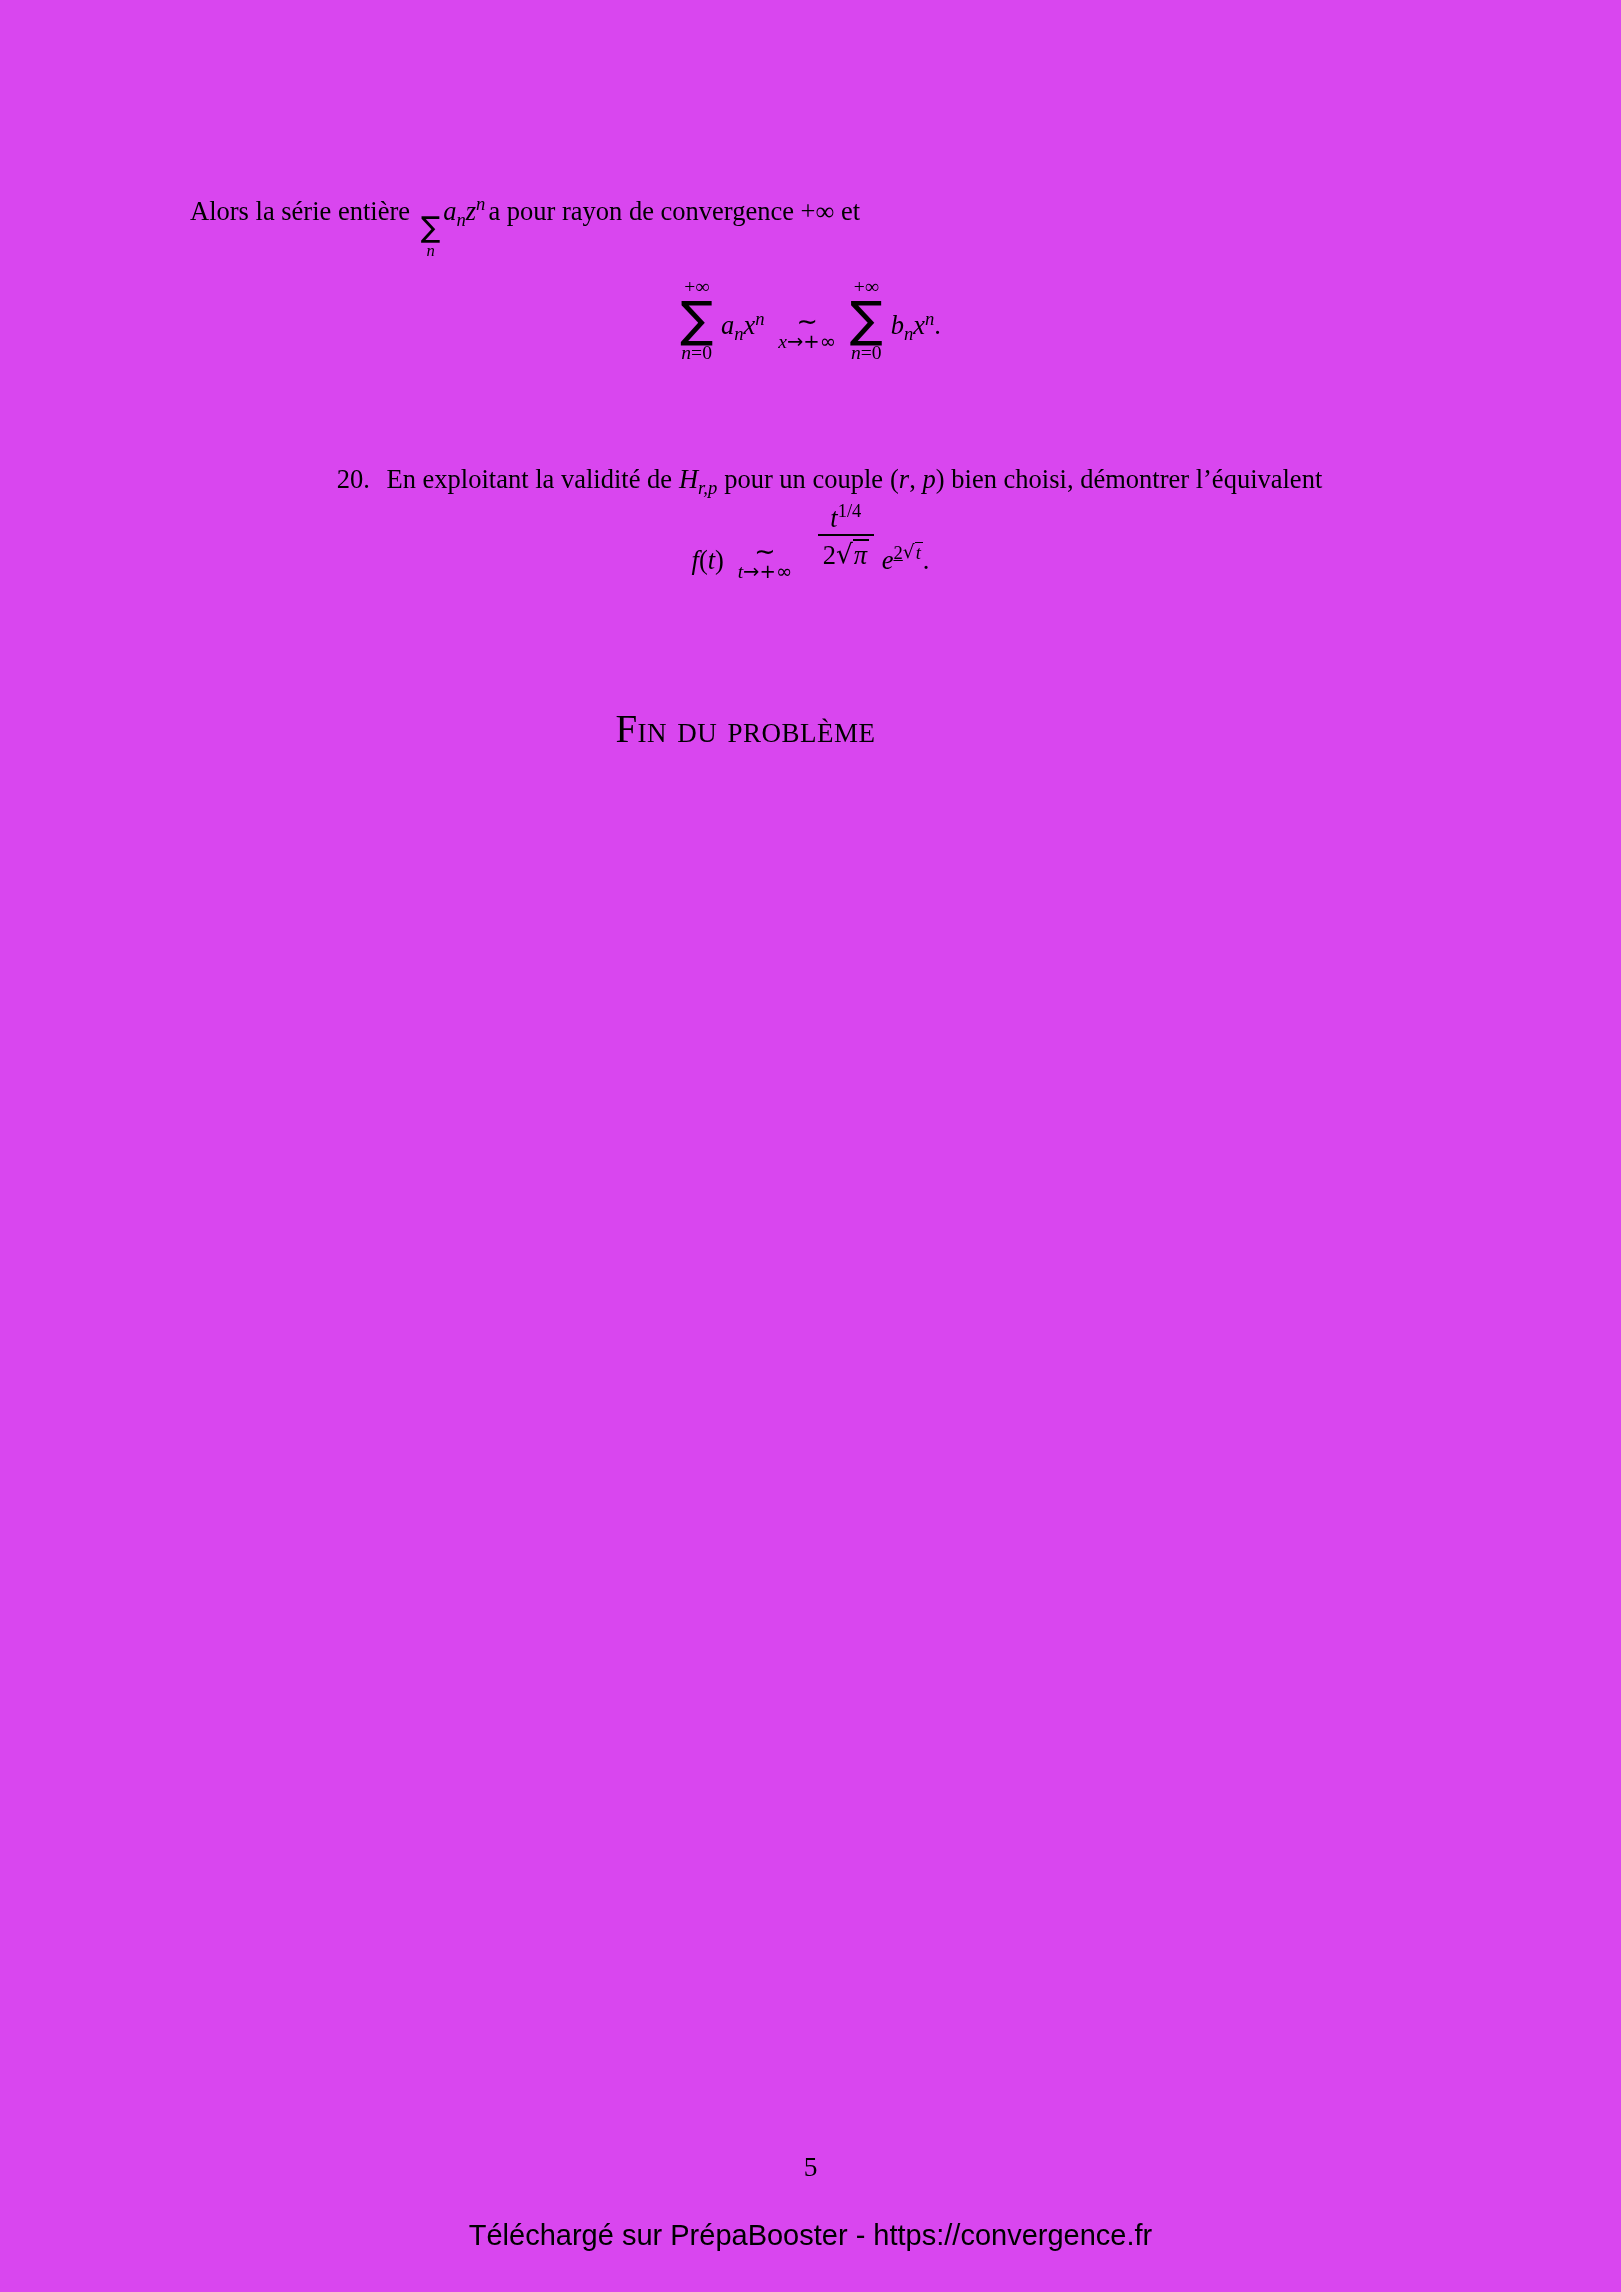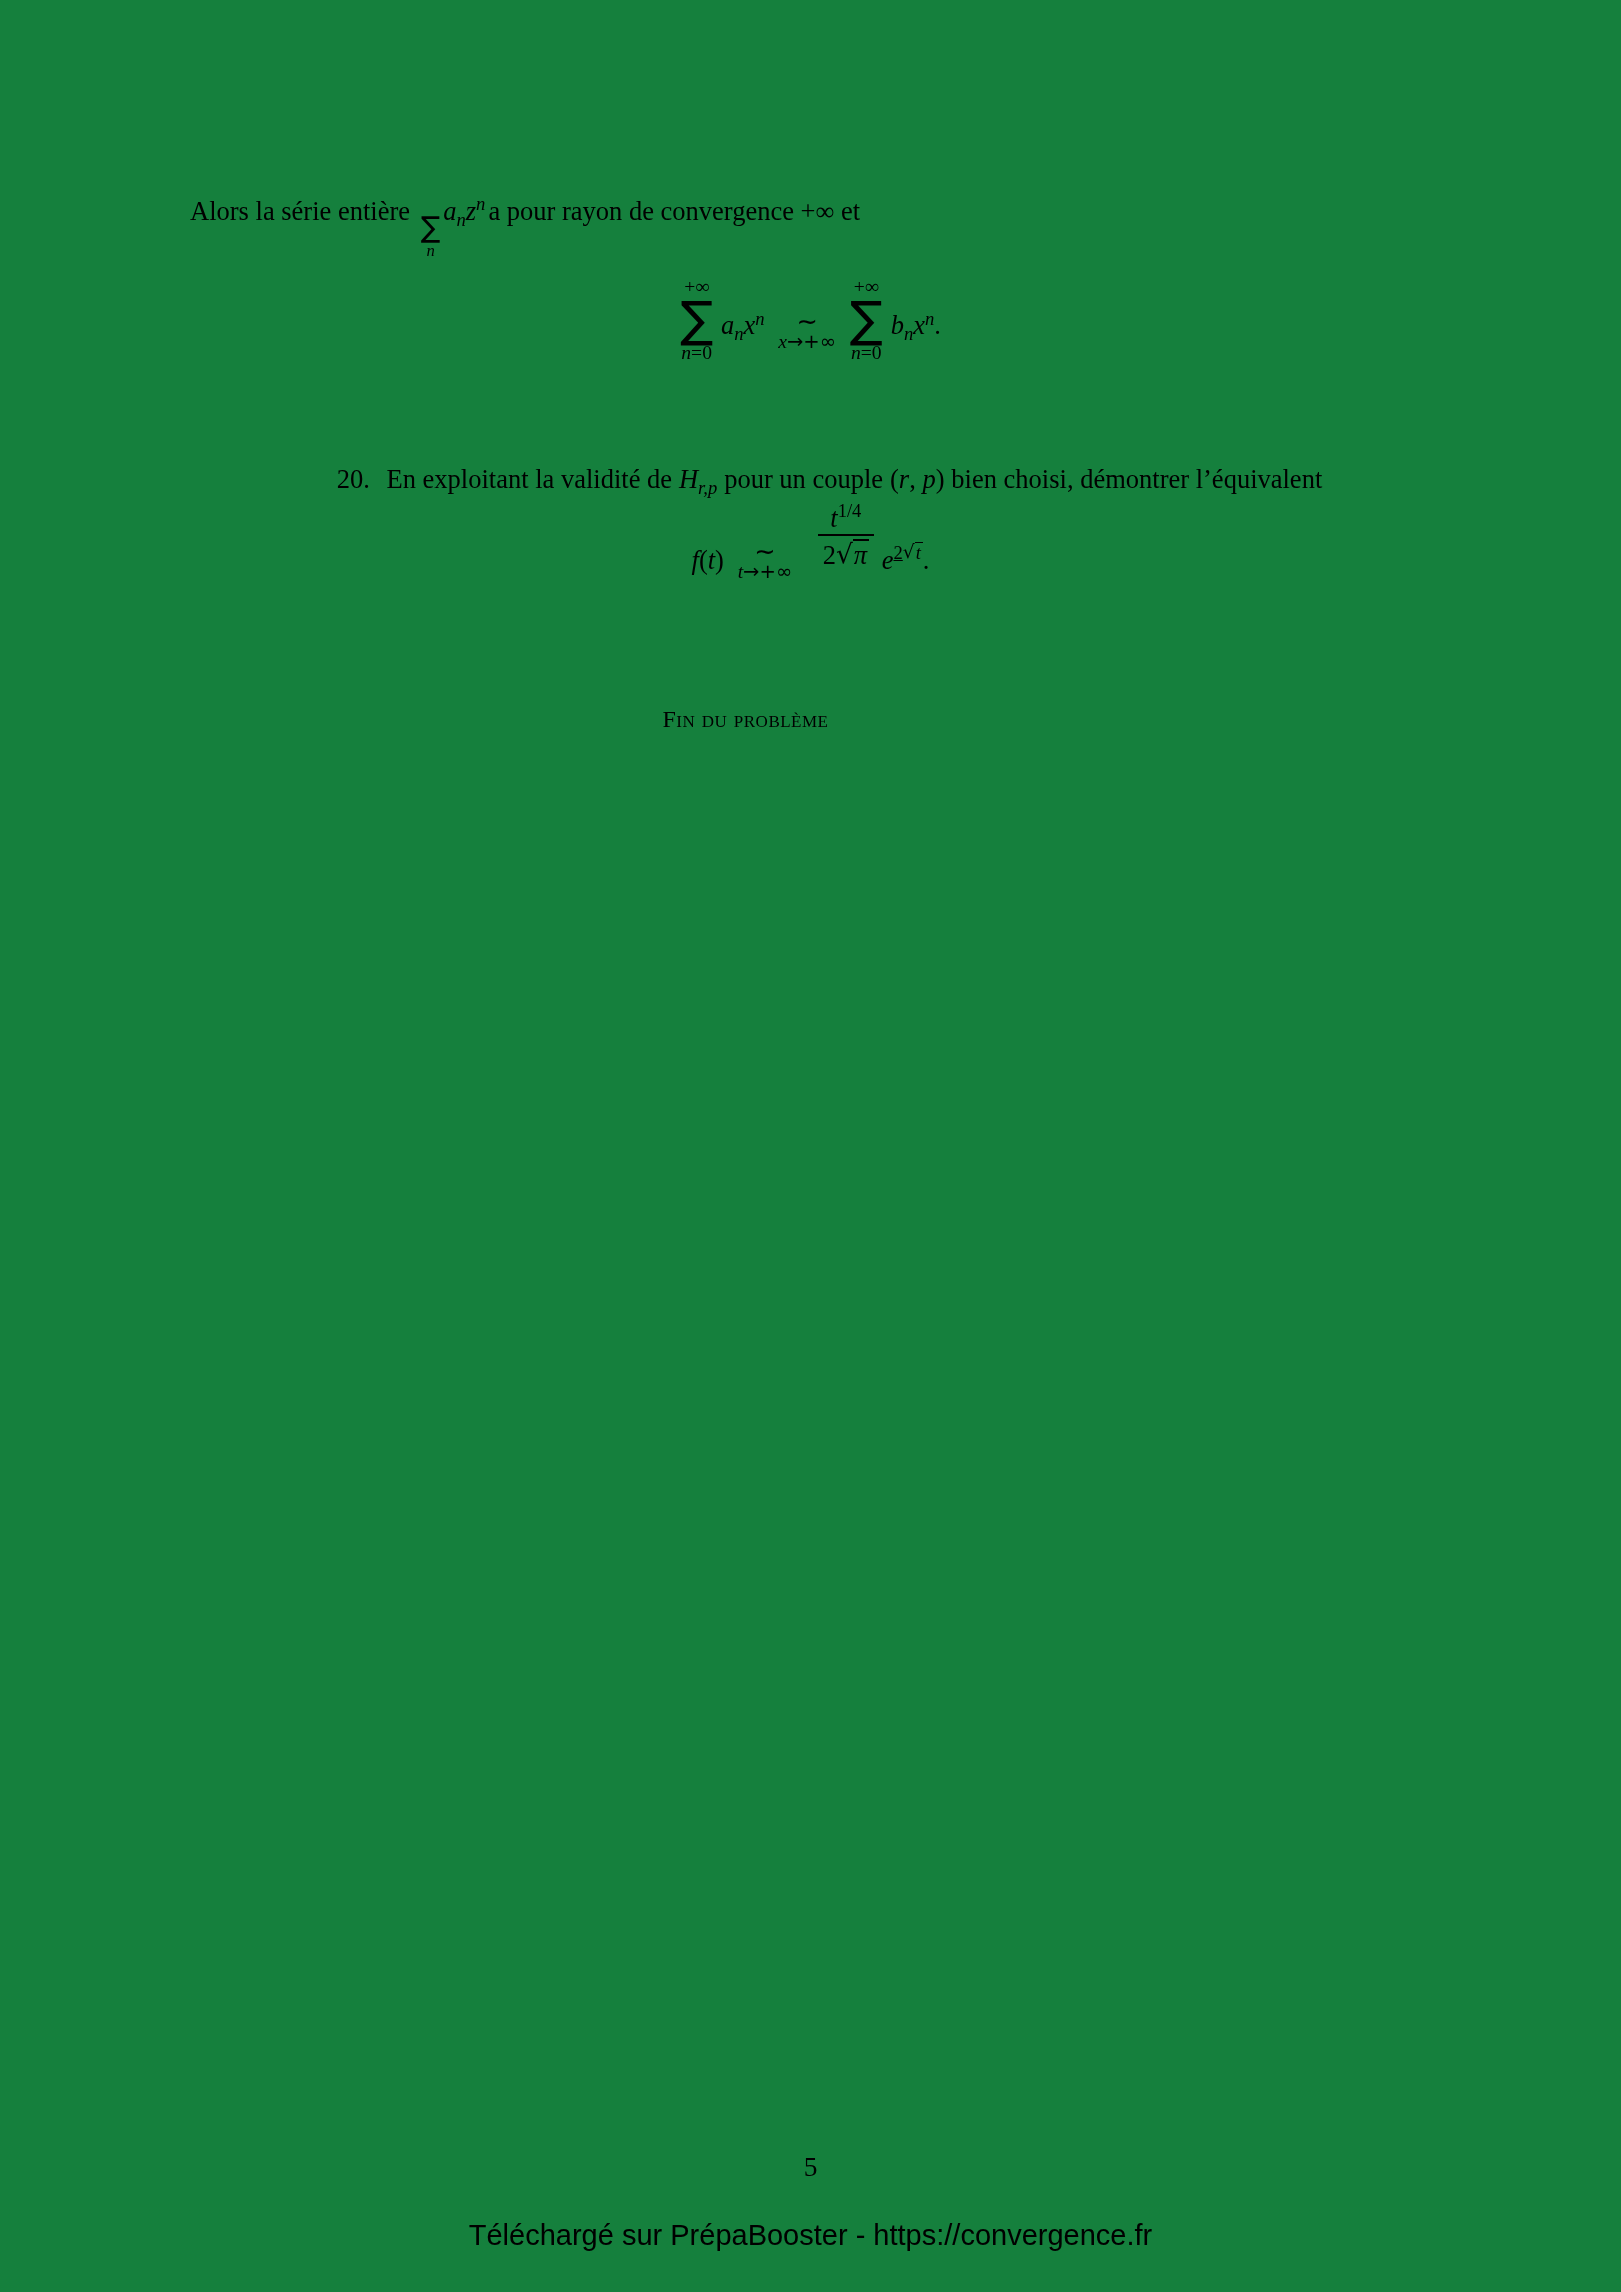--- a/index.html
+++ b/index.html
@@ -1,19 +1,19 @@
 <!DOCTYPE html>
 <html><head>
 <meta charset="utf-8">
 <style>
   html,body { margin:0; padding:0; }
   body { background:#ffffff; }
   .page {
     position:relative; width:1621px; height:2293px;
-    background:#15803d; color:#000000;
+    background:#d946ef; color:#000000;
     font-family:"Liberation Serif", serif;
     overflow:hidden;
   }
   
   .it { font-style:italic; }
   .sub { font-size:18.6px; position:relative; top:5.9px; font-style:italic; }
   .sup { font-size:18.6px; position:relative; top:-9.8px; font-style:italic; }
   .sym { font-family:"DejaVu Sans", sans-serif; font-style:normal; }
 
   
@@ -62,21 +62,21 @@
   .para .lead { margin-right:8.8px; }
   .para .run { margin-right:3px; white-space:nowrap; }
   .item20 {
     position:absolute; left:212px; top:464px; width:1235px;
     font-size:26.5px; white-space:nowrap;text-align:center;
   }
   .item20 .label { margin-right:16.7px; }
   .item20 .w { margin-right:6.9px; }
   .fin {
     position:absolute; left:0; top:706px; width:1491px;
-    text-align:center; font-variant:small-caps; font-size:24px;
+    text-align:center; font-variant:small-caps; font-size:39px;
     letter-spacing:0.5px;
   }
   .pagenum {
     position:absolute; left:0; top:2152px; width:1621px;
     text-align:center; font-size:27.4px;
   }
   .footer {
     position:absolute; left:0; top:2219px; width:1621px;
     text-align:center; font-size:29px;
     font-family:"Liberation Sans", sans-serif;

